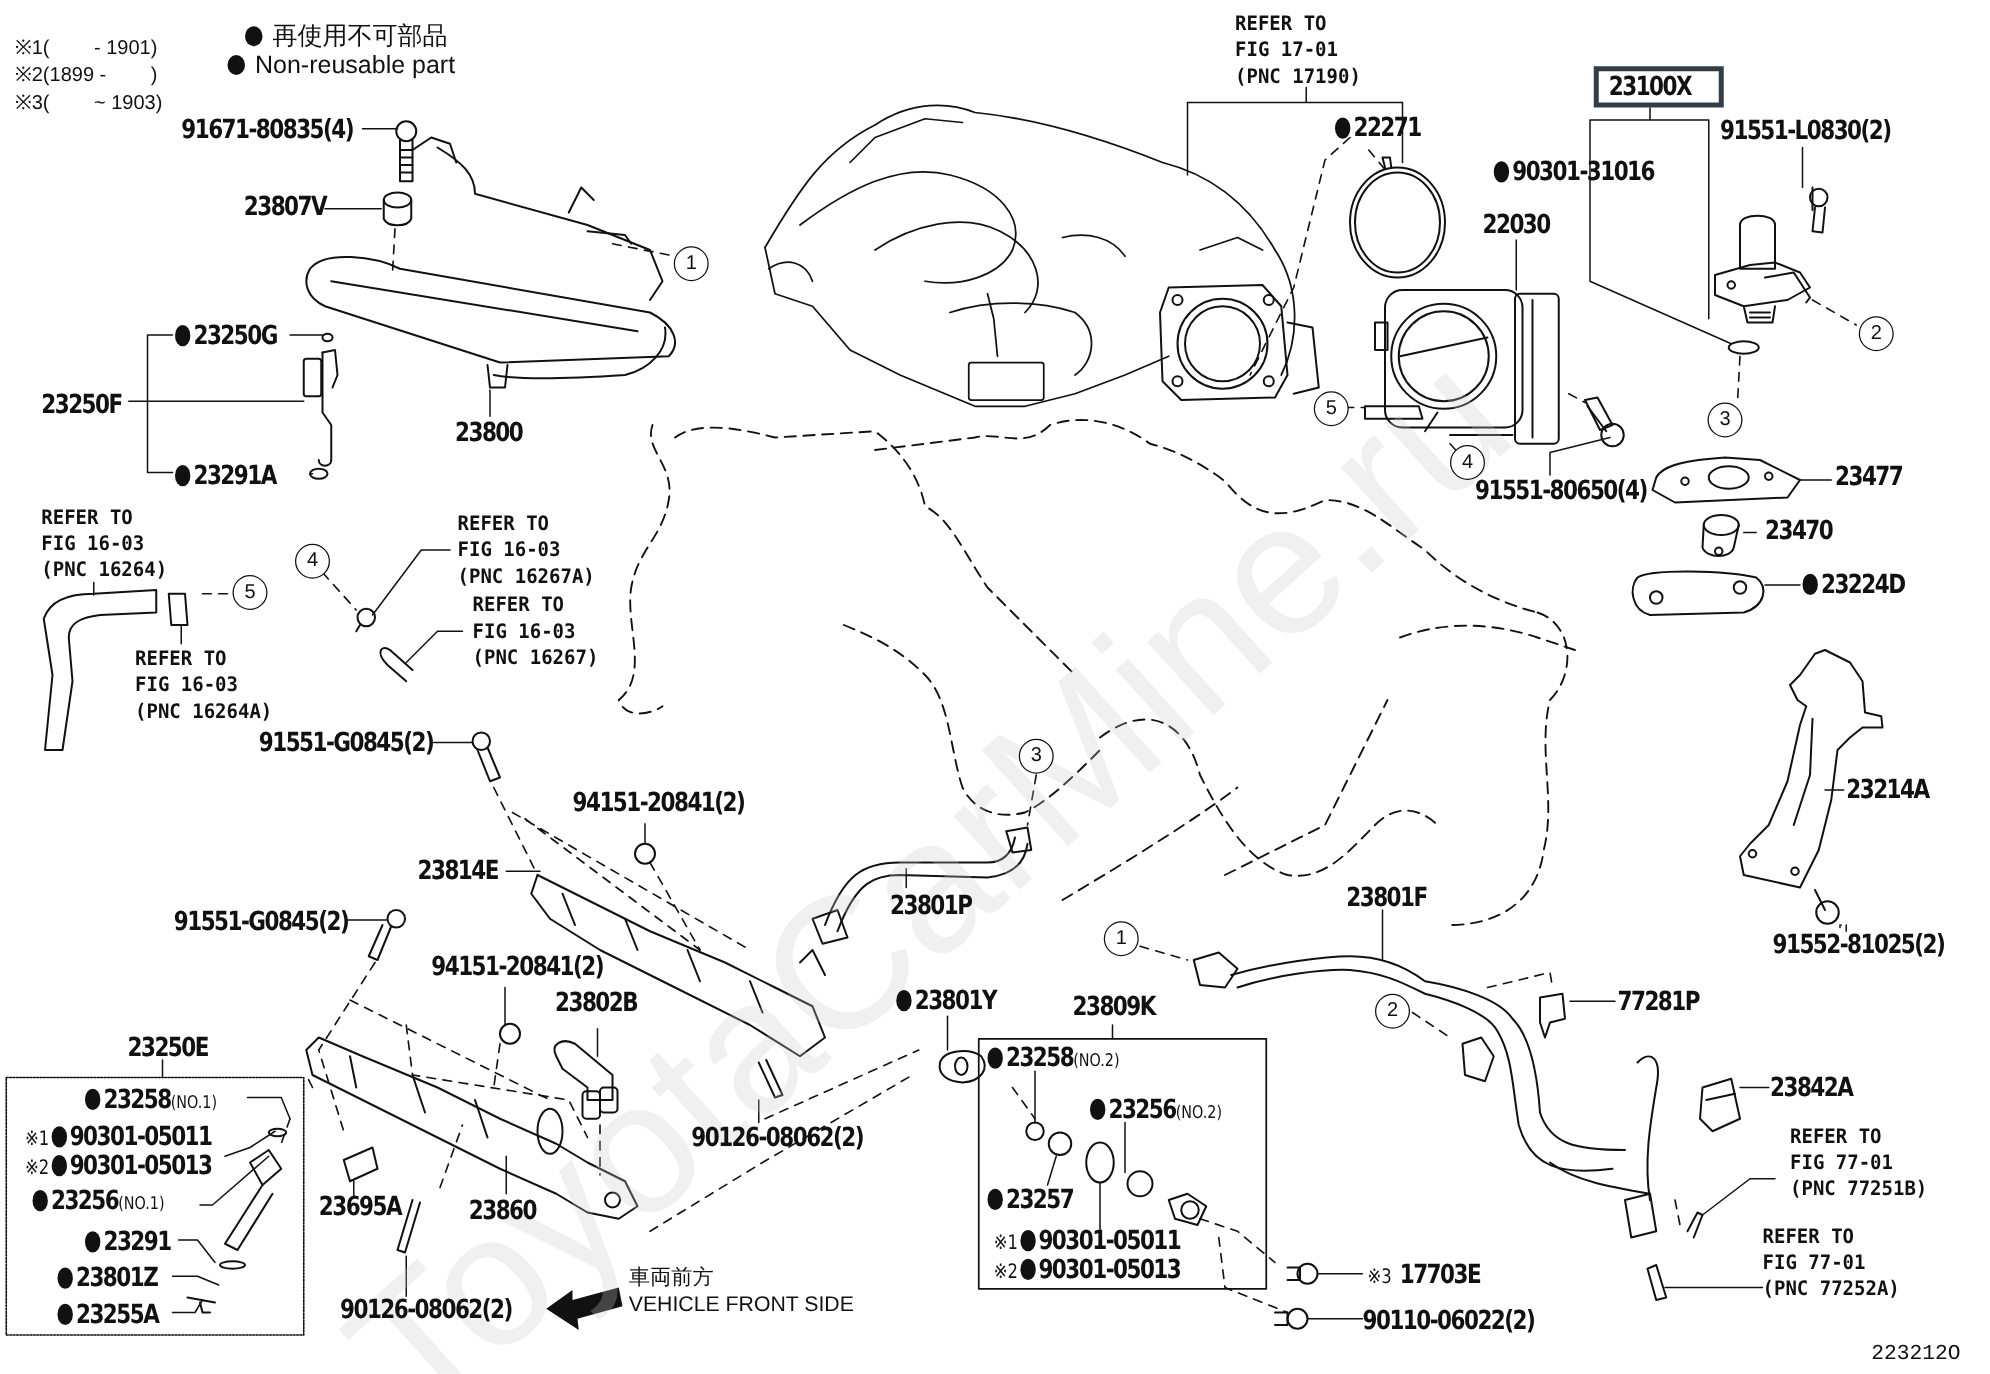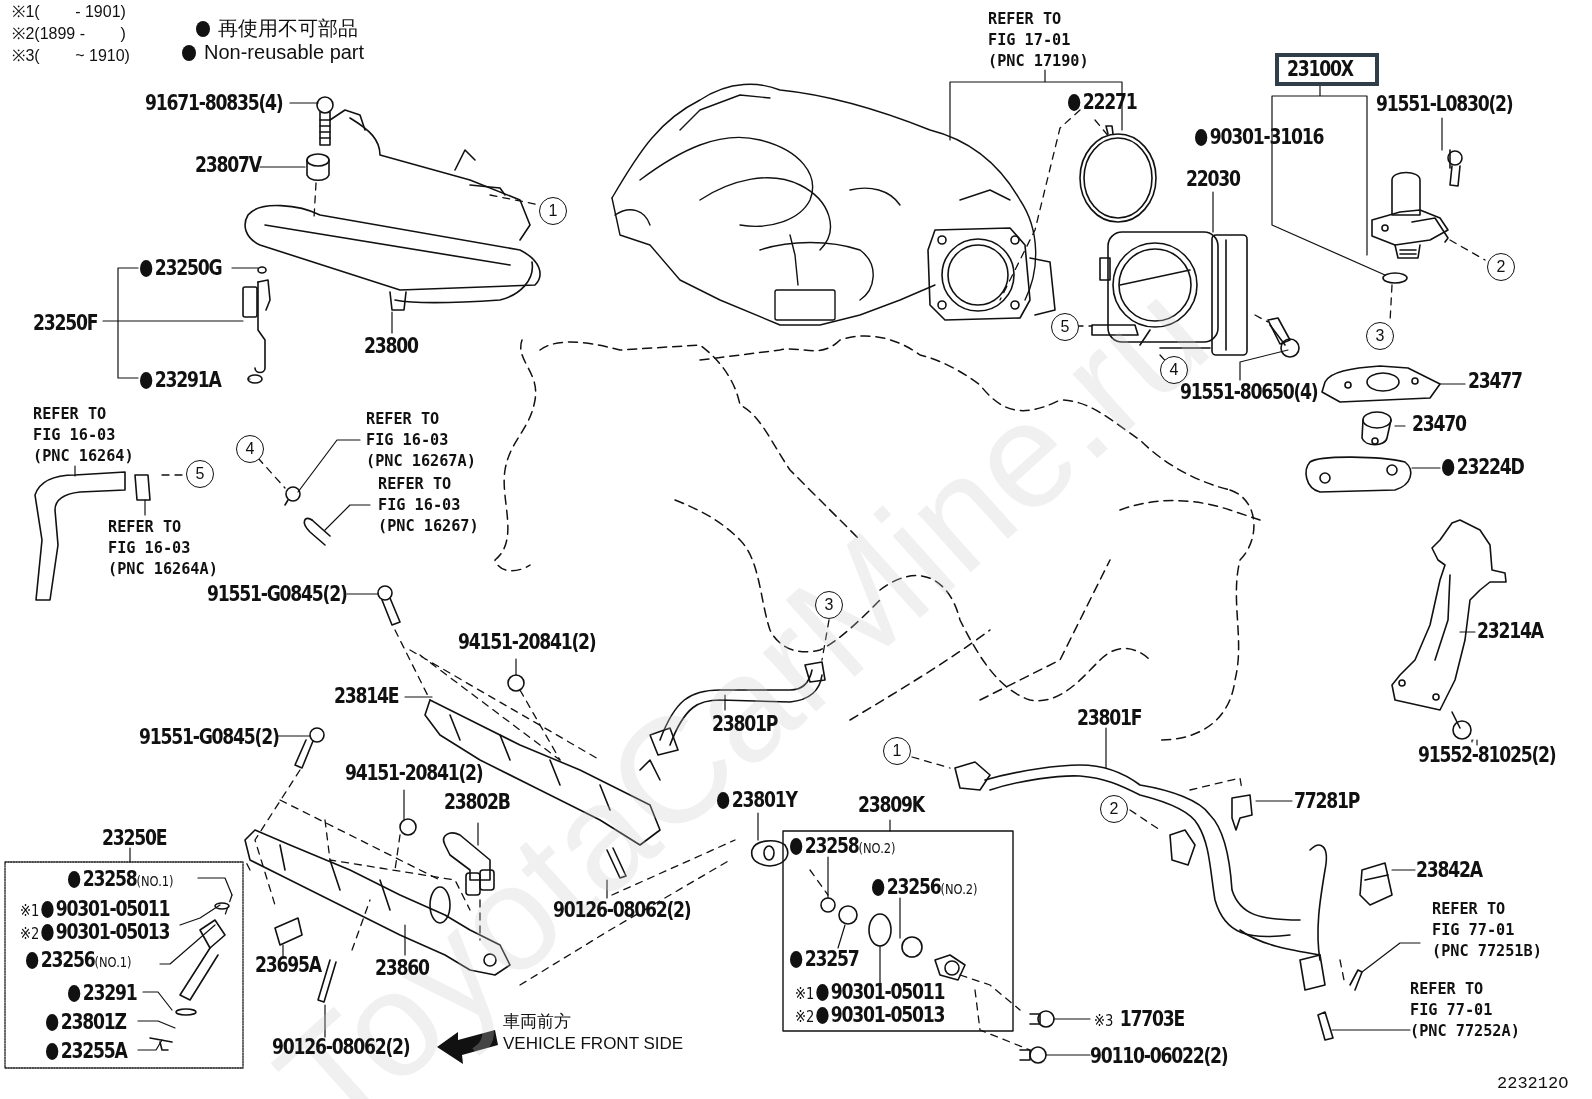--- a/index.html
+++ b/index.html
@@ -422,24 +422,24 @@
       <path d="M960 975 L990 985 L1020 1010 M975 990 L980 1030 L1030 1050"></path>
       <path d="M1340 960 L1345 985"></path>
       <path d="M250 870 L245 860 M232 895 L225 915"></path>
     </g>
 
     <path d="M437 1047 L458 1032 L458 1040 L495 1030 L498 1045 L462 1055 L463 1064 Z" fill="#111" stroke="none"></path>
   </svg>
 
   <div class="watermark" style="left:245px; top:1040px; transform: rotate(-42deg);">ToyotaCarMine.ru</div>
 
-  <div class="legend" style="left:12px; top:1px;">
+  <div class="legend" style="left:12px; top:28px;">
     <div><span>※1</span><span style="white-space:pre">(        - 1901)</span></div>
     <div><span>※2</span><span style="white-space:pre">(1899 -        )</span></div>
-    <div><span>※3</span><span style="white-space:pre">(        ~ 1910)</span></div>
+    <div><span>※3</span><span style="white-space:pre">(        ~ 1903)</span></div>
   </div>
   <div class="legend-note" style="left:196px; top:15px;"><span class="dot"></span><span>再使用不可部品</span></div>
   <div class="legend-note" style="left:182px; top:41px;"><span class="dot"></span><span>Non-reusable part</span></div>
 
   <div class="ref" style="left:988px; top:8px;">REFER TO
 FIG 17-01
 (PNC 17190)</div>
   <div class="ref" style="left:33px; top:403px;">REFER TO
 FIG 16-03
 (PNC 16264)</div>

